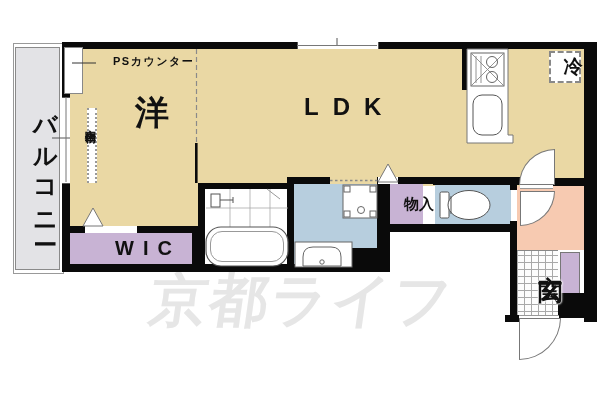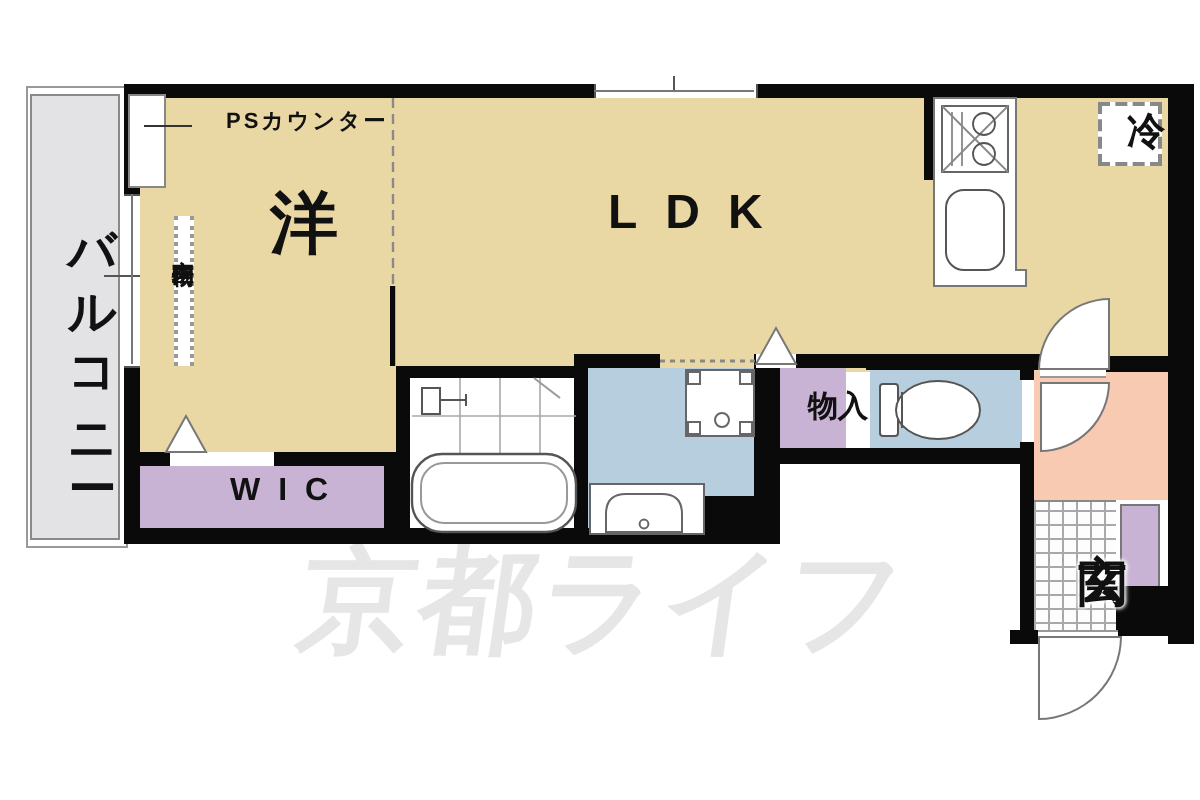--- a/index.html
+++ b/index.html
@@ -151,17 +151,17 @@
       </g>
       <rect x="473" y="95" width="29" height="40" rx="9" fill="#fff" stroke="#555" stroke-width="1"></rect>
     </g>
   </svg>
 
   <div class="lbl vtext" style="left:17px;top:98px;font-size:24px;letter-spacing:6px;font-weight:600;">バルコニー</div>
   <div class="lbl vtext" style="left:68px;top:121px;font-size:11px;letter-spacing:1px;">室内物干</div>
   <div class="lbl" style="left:97px;top:56px;font-size:11px;letter-spacing:1.5px;">PSカウンター</div>
   <div class="lbl" style="left:119px;top:95px;font-size:34px;">洋</div>
   <div class="lbl" style="left:288px;top:82px;font-size:24px;letter-spacing:14px;margin-top:12px;">LDK</div>
-  <div class="lbl" style="left:99px;top:238px;font-size:16px;letter-spacing:9px;">WIC</div>
+  <div class="lbl" style="left:99px;top:238px;font-size:20px;letter-spacing:9px;">WIC</div>
   <div class="lbl" style="left:388px;top:196px;font-size:15px;">物入</div>
   <div class="lbl vtext shadowed" style="left:522px;top:257px;font-size:24px;letter-spacing:4px;">玄関</div>
 
 </div>
 
 </body></html>

